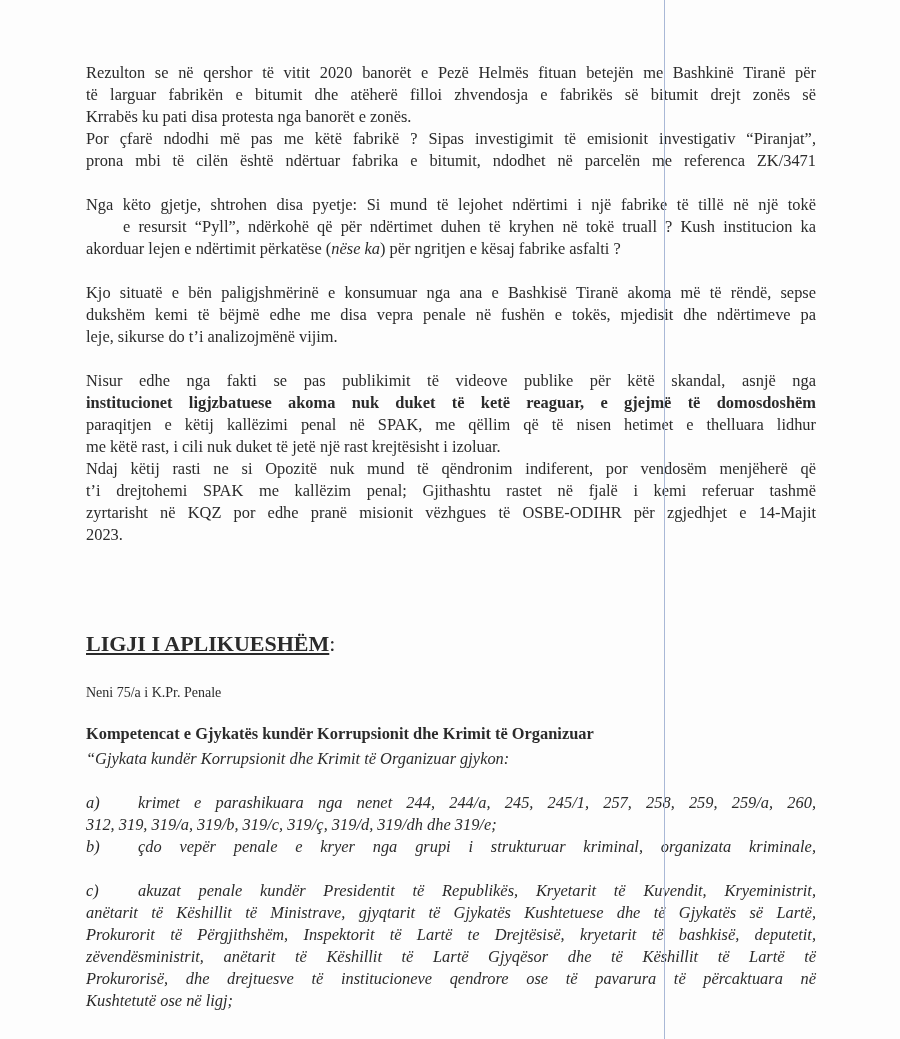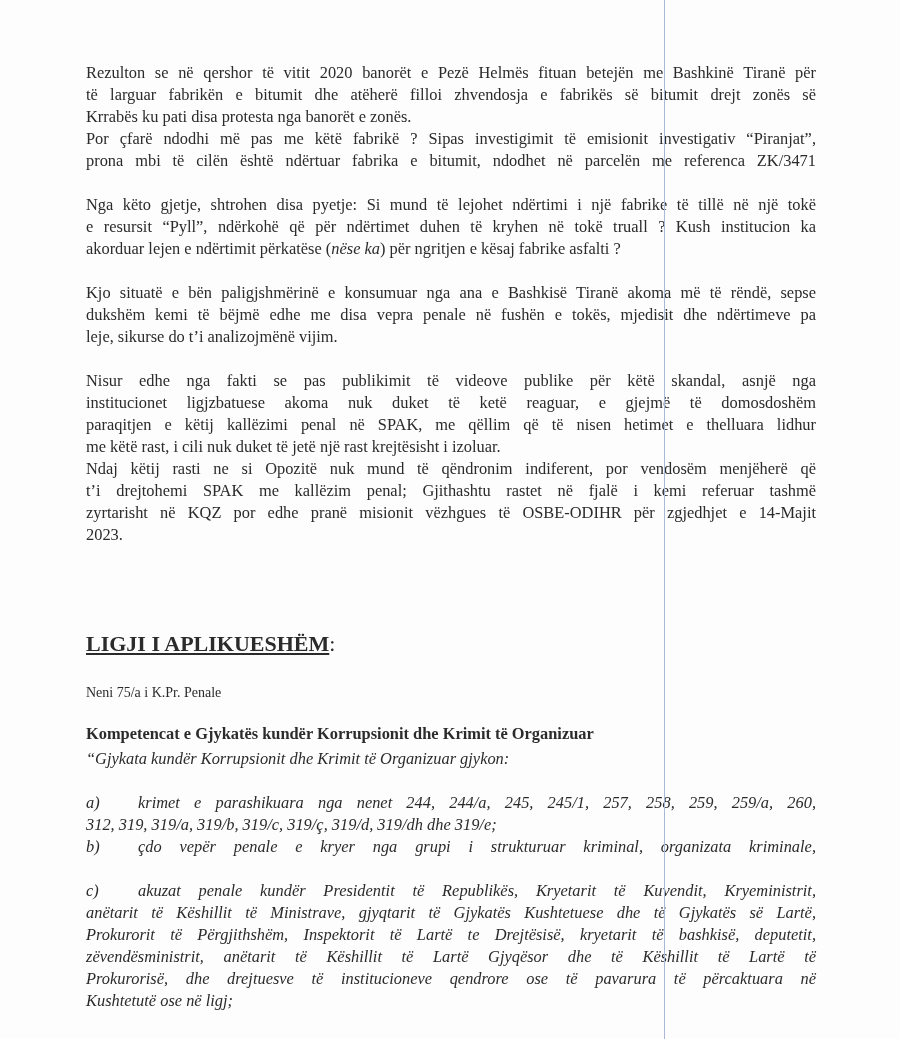--- a/index.html
+++ b/index.html
@@ -49,37 +49,37 @@
     </div>
 
     <div class="p">
       <div style="text-align-last:justify;">Por çfarë ndodhi më pas me këtë fabrikë ? Sipas investigimit të emisionit investigativ “Piranjat”,</div>
       <div style="text-align-last:justify;">prona mbi të cilën është ndërtuar fabrika e bitumit, ndodhet në  parcelën me referenca ZK/3471</div>
     </div>
     <div class="gap"></div>
 
     <div class="p">
       <div style="text-align-last:justify;">Nga këto gjetje, shtrohen disa pyetje: Si mund të  lejohet ndërtimi i një fabrike të tillë në një tokë</div>
-      <div style="text-align-last:justify;">e resursit “Pyll”, ndërkohë që për ndërtimet duhen të kryhen në tokë truall ? Kush institucion ka</div>
+      <div style="text-align-last:justify;margin-left:37px;">e resursit “Pyll”, ndërkohë që për ndërtimet duhen të kryhen në tokë truall ? Kush institucion ka</div>
       <div>
         <span>akorduar lejen e ndërtimit përkatëse (</span><i>nëse ka</i><span>) për ngritjen e kësaj fabrike asfalti ?</span>
       </div>
     </div>
     <div class="gap"></div>
 
     <div class="p">
       <div style="text-align-last:justify;">Kjo situatë e bën paligjshmërinë e konsumuar nga ana e Bashkisë Tiranë akoma më të rëndë, sepse</div>
       <div style="text-align-last:justify;">dukshëm kemi të bëjmë edhe me disa vepra penale në fushën e tokës, mjedisit dhe ndërtimeve pa</div>
       <div>leje, sikurse do t’i analizojmënë vijim.</div>
     </div>
     <div class="gap"></div>
 
     <div class="p">
       <div style="text-align-last:justify;">Nisur edhe nga fakti se pas publikimit të videove publike për këtë skandal, asnjë nga</div>
-      <div style="text-align-last:justify;">institucionet ligjzbatuese akoma nuk duket të ketë reaguar, e gjejmë të domosdoshëm</div>
+      <div style="text-align-last:justify;font-weight:bold;">institucionet ligjzbatuese akoma nuk duket të ketë reaguar, e gjejmë të domosdoshëm</div>
       <div style="text-align-last:justify;">paraqitjen e këtij kallëzimi penal në SPAK, me qëllim që të nisen hetimet e thelluara lidhur</div>
       <div>me këtë rast, i cili nuk duket të jetë një rast krejtësisht i izoluar.</div>
     </div>
 
     <div class="p">
       <div style="text-align-last:justify;">Ndaj këtij rasti ne si Opozitë nuk mund të qëndronim indiferent, por vendosëm menjëherë që</div>
       <div style="text-align-last:justify;">t’i drejtohemi SPAK me kallëzim penal; Gjithashtu rastet në fjalë i kemi referuar tashmë</div>
       <div style="text-align-last:justify;">zyrtarisht në KQZ por edhe pranë misionit vëzhgues të OSBE-ODIHR për zgjedhjet e 14-Majit</div>
       <div>2023.</div>
     </div>

